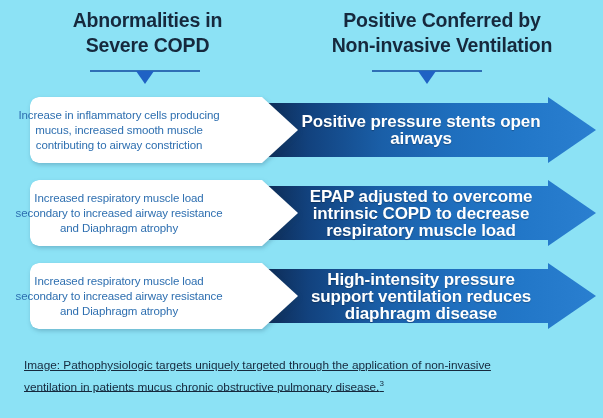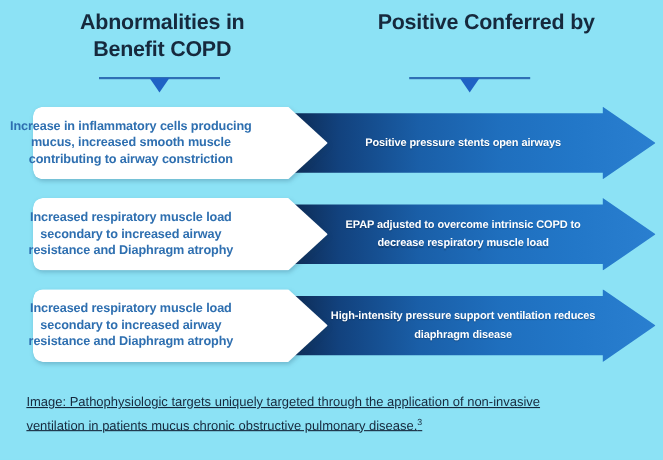--- a/index.html
+++ b/index.html
@@ -101,21 +101,21 @@
     left: 296px;
     top: 0;
     width: 250px;
     height: 66px;
     display: flex;
     align-items: center;
     justify-content: center;
     text-align: center;
     color: #ffffff;
     font-weight: bold;
-    font-size: 10px;
+    font-size: 17px;
     line-height: 17px;
     letter-spacing: -0.1px;
     text-shadow: 0 1px 1px rgba(0,0,0,0.25);
   }
 
   
   .white-arrow {
     position: absolute;
     left: 30px;
     top: 0;
@@ -143,21 +143,21 @@
     position: absolute;
     left: 8px;
     top: 0;
     width: 222px;
     height: 66px;
     display: flex;
     align-items: center;
     justify-content: center;
     text-align: center;
     color: #2e6fb0;
-    font-weight: bold;
+    font-weight: normal;
     font-size: 11.5px;
     line-height: 15px;
     letter-spacing: -0.1px;
   }
 
   
   #footnote {
     position: absolute;
     left: 24px;
     top: 357px;
@@ -169,25 +169,26 @@
   #footnote .fn-line { display: block; text-decoration: underline; }
   #footnote sup { font-size: 8px; vertical-align: super; }
 </style>
 </head>
 <body>
 
 <div id="canvas">
 
   <div class="header" id="header-left">
     <span class="header-line">Abnormalities in</span>
-    <span class="header-line">Benefit COPD</span>
+    <span class="header-line">Severe COPD</span>
   </div>
 
   <div class="header" id="header-right">
     <span class="header-line">Positive Conferred by</span>
+    <span class="header-line">Non-invasive Ventilation</span>
   </div>
 
   <div class="connector" id="connector-left">
     <div class="bar"></div>
     <div class="tri"></div>
   </div>
   <div class="connector" id="connector-right">
     <div class="bar"></div>
     <div class="tri"></div>
   </div>

